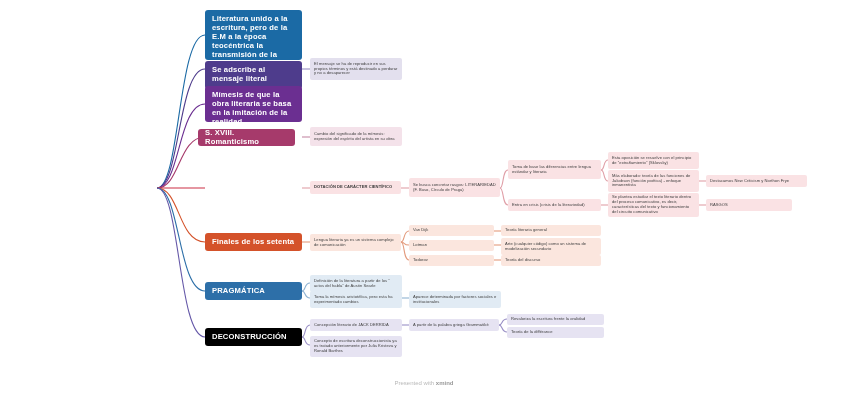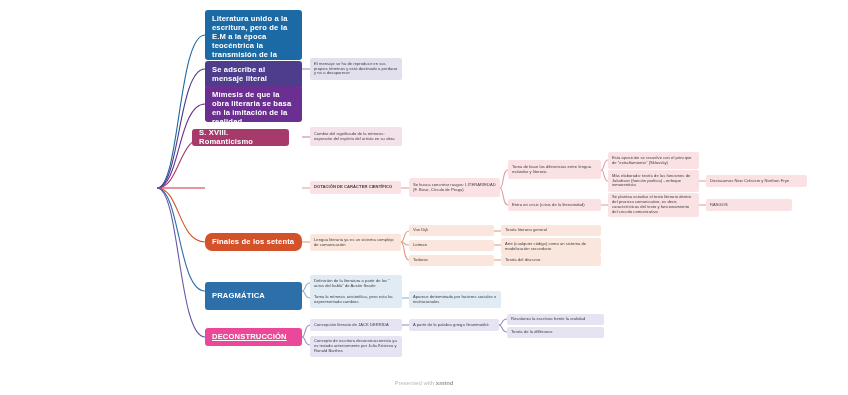--- a/index.html
+++ b/index.html
@@ -57,23 +57,23 @@
     letter-spacing: .05px;
     color: #3d3d3d;
   }
   .sub.bold { font-weight: bold; }
   
   .c-blue    { background: #1b6aa5; }
   .c-purple  { background: #4e3c8c; }
   .c-violet  { background: #6b2f91; }
   .c-magenta { background: #a63a6b; }
   .c-red     { background: #cb2f45; }
-  .c-orange  { background: #d4522a; border-radius: 7px; }
+  .c-orange  { background: #d4522a; }
   .c-lblue   { background: #2d6fa8; }
-  .c-lilac   { background: #ec4899; text-decoration: underline; }
+  .c-lilac   { background: #000000; }
   .p-purple  { background: #e3e0ee; }
   .p-magenta { background: #f4e2ea; }
   .p-red     { background: #fae2e4; }
   .p-orange  { background: #fbe6de; }
   .p-lblue   { background: #e1ebf4; }
   .p-lilac   { background: #e6e3f2; }
 
   .footer {
     position: absolute;
     left: 0; right: 0; top: 380px;
@@ -143,21 +143,21 @@
     <span>Se adscribe al mensaje literal</span>
   </div>
   <div class="node sub p-purple" style="left:310px; top:58px; width:92px; height:22px;">
     <span>El mensaje se ha de reproducir en sus propios términos y está destinado a perdurar y no a desaparecer</span>
   </div>
 
   <div class="node l1 c-violet tall" style="left:205px; top:86px; width:97px; height:36px; padding-top:5px;">
     <span>Mímesis de que la obra literaria se basa en la imitación de la realidad</span>
   </div>
 
-  <div class="node l1 c-magenta" style="left:192px; top:129px; width:97px; height:17px;">
+  <div class="node l1 c-magenta" style="left:198px; top:129px; width:97px; height:17px;">
     <span>S. XVIII. Romanticismo</span>
   </div>
   <div class="node sub p-magenta" style="left:310px; top:127px; width:92px; height:19px;">
     <span>Cambio del significado de la mímesis: expresión del espíritu del artista en su obra</span>
   </div>
 
   <div class="node sub p-red bold" style="left:310px; top:181px; width:91px; height:13px;">
     <span>DOTACIÓN DE CARÁCTER CIENTÍFICO</span>
   </div>
   <div class="node sub p-red" style="left:409px; top:178px; width:91px; height:19px;">
@@ -203,21 +203,21 @@
   <div class="node sub p-orange" style="left:501px; top:225px; width:100px; height:11px;">
     <span>Teoría literaria general</span>
   </div>
   <div class="node sub p-orange" style="left:501px; top:238px; width:100px; height:17px;">
     <span>Arte (cualquier código) como un sistema de modelización secundario</span>
   </div>
   <div class="node sub p-orange" style="left:501px; top:255px; width:100px; height:11px;">
     <span>Teoría del discurso</span>
   </div>
 
-  <div class="node l1 c-lblue" style="left:205px; top:282px; width:97px; height:28px;">
+  <div class="node l1 c-lblue" style="left:205px; top:282px; width:97px; height:18px;">
     <span>PRAGMÁTICA</span>
   </div>
   <div class="node sub p-lblue" style="left:310px; top:275px; width:92px; height:17px;">
     <span>Definición de la literatura a partir de los " actos del habla" de Austin  Searle</span>
   </div>
   <div class="node sub p-lblue" style="left:310px; top:291px; width:92px; height:17px;">
     <span>Toma la mímesis aristotélica, pero esta ha experimentado cambios</span>
   </div>
   <div class="node sub p-lblue" style="left:409px; top:291px; width:92px; height:17px;">
     <span>Aparece determinada por factores sociales e institucionales</span>

